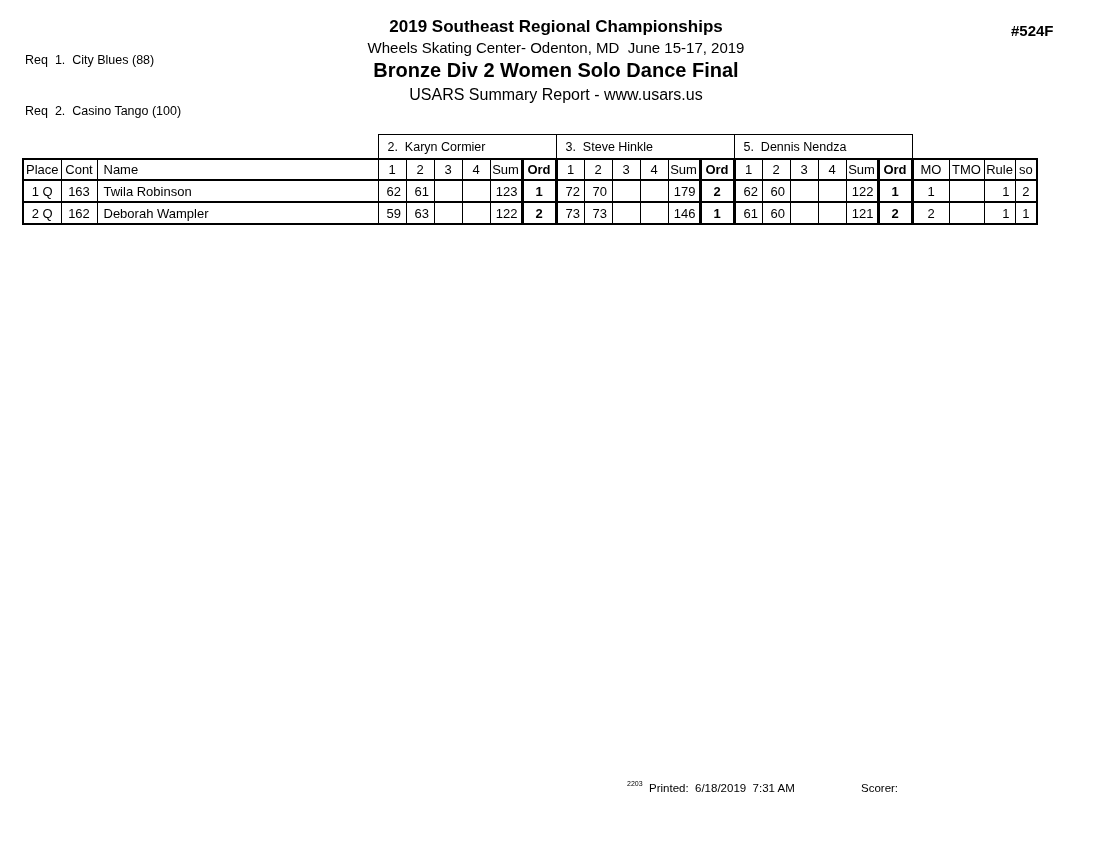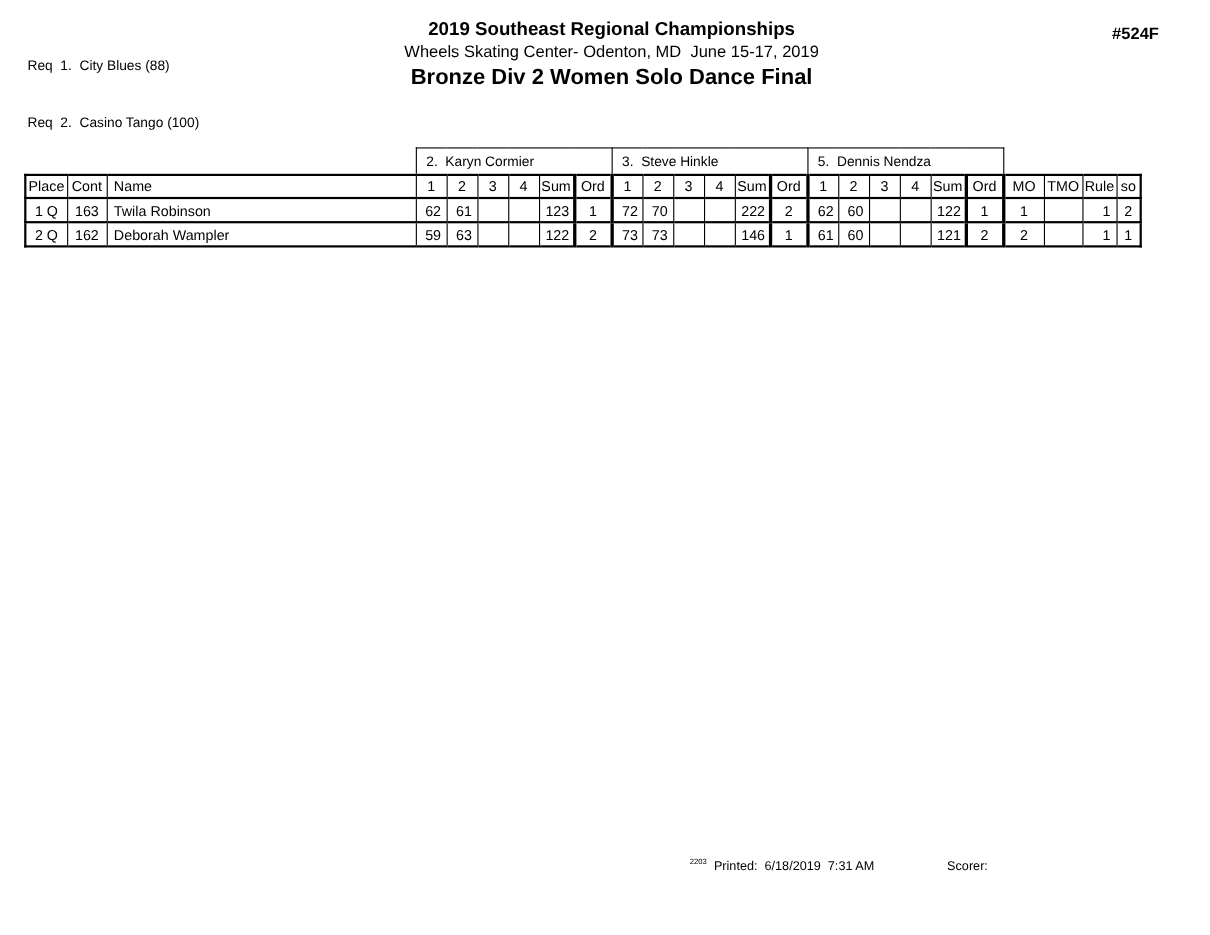--- a/index.html
+++ b/index.html
@@ -36,21 +36,21 @@
   }
   .hrow th {
     border:1px solid #000; border-top:2px solid #000; border-bottom:2px solid #000;
     height:19px; text-align:center;
   }
   .drow td {
     border:1px solid #000; border-bottom:2px solid #000;
     height:20px; text-align:center;
   }
   .ord { border-left:3px solid #000 !important; border-right:3px solid #000 !important;
-         font-weight:normal; text-align:center; }
+         font-weight:bold; text-align:center; }
   .edge-l { border-left:2px solid #000 !important; }
   .edge-r { border-right:2px solid #000 !important; }
   .l { text-align:left !important; padding-left:6px; }
   .r { text-align:right !important; padding-right:3px; }
   .c { text-align:center !important; }
   .b { font-weight:normal; }
   .score { text-align:left !important; padding-left:8px; }
   .rulecell { text-align:right !important; padding-right:5px; }
   .fcode { position:absolute; left:627px; top:780px; font-size:7px; white-space:pre; }
   .fprint { position:absolute; left:649px; top:782px; font-size:11.5px; white-space:pre; }
@@ -61,20 +61,21 @@
 
 <div class="req">
   <div>Req  1.  City Blues (88)</div>
   <div>Req  2.  Casino Tango (100)</div>
 </div>
 
 <div class="titles">
   <div class="t1">2019 Southeast Regional Championships</div>
   <div class="t2">Wheels Skating Center- Odenton, MD  June 15-17, 2019</div>
   <div class="t3">Bronze Div 2 Women Solo Dance Final</div>
+  <div class="t4">USARS Summary Report - www.usars.us</div>
 </div>
 
 <div class="evt">#524F</div>
 
 <div class="tablewrap">
 <table>
   <colgroup>
     <col style="width:38px">
         <col style="width:36px">
         <col style="width:281px">
@@ -143,21 +144,21 @@
     <td class="score">62</td>
     <td class="score">61</td>
     <td class="score"></td>
     <td class="score"></td>
     <td class="r">123</td>
     <td class="ord">1</td>
     <td class="score">72</td>
     <td class="score">70</td>
     <td class="score"></td>
     <td class="score"></td>
-    <td class="r">222</td>
+    <td class="r">179</td>
     <td class="ord">2</td>
     <td class="score">62</td>
     <td class="score">60</td>
     <td class="score"></td>
     <td class="score"></td>
     <td class="r">122</td>
     <td class="ord">1</td>
     <td class="c">1</td>
     <td class="c"></td>
     <td class="rulecell">1</td>

